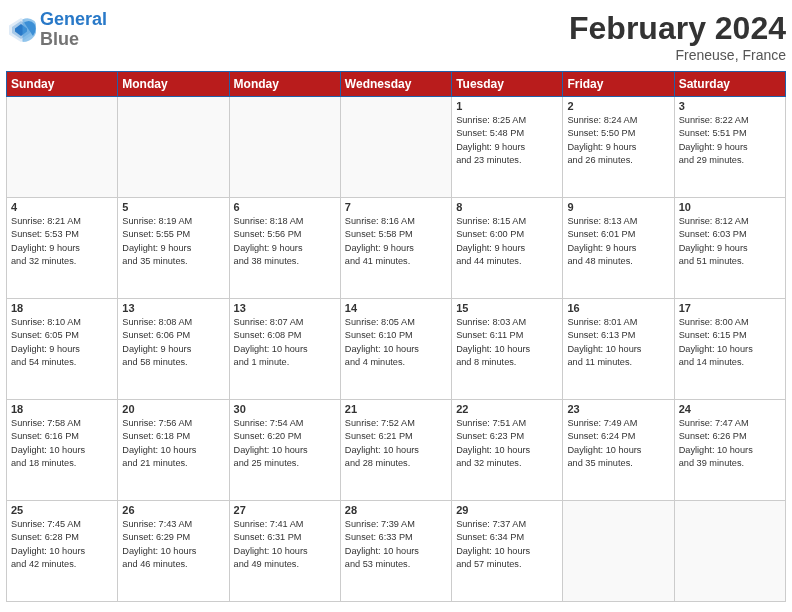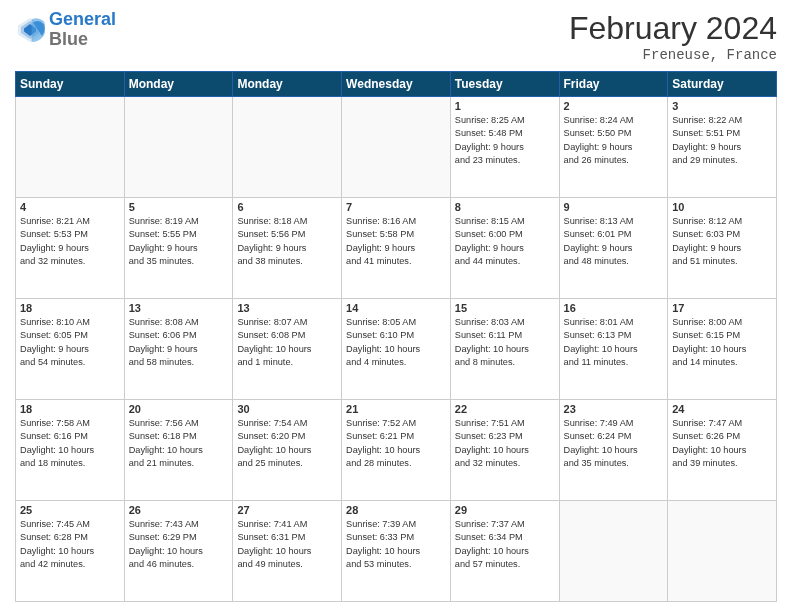--- a/index.html
+++ b/index.html
@@ -6,21 +6,21 @@
     body {
       font-family: Arial, sans-serif;
       background: #fff;
       width: 792px;
       height: 612px;
       overflow: hidden;
     }
     .page {
       width: 792px;
       height: 612px;
-      padding: 10px 15px;
+      padding: 10px 6px;
       display: flex;
       flex-direction: column;
     }
     .header {
       display: flex;
       justify-content: space-between;
       align-items: flex-start;
       margin-bottom: 8px;
     }
     .logo {
@@ -39,37 +39,36 @@
     }
     .logo-icon {
       width: 30px;
       height: 30px;
     }
     .title-block {
       text-align: right;
     }
     .month-year {
       font-size: 32px;
-      font-weight: normal;
+      font-weight: bold;
       color: #333;
     }
     .location {
       font-size: 14px;
       color: #555;
-      font-family: Liberation Mono, monospace;
     }
     .calendar {
       flex: 1;
       border: 1px solid #ccc;
       border-collapse: collapse;
       width: 100%;
       table-layout: fixed;
     }
     .calendar th {
-      background: #0c4a6e;
+      background: #b91c1c;
       color: #fff;
       font-size: 12px;
       font-weight: bold;
       padding: 5px 4px;
       border: 1px solid #2060aa;
       text-align: left;
     }
     .calendar td {
       border: 1px solid #ccc;
       vertical-align: top;

